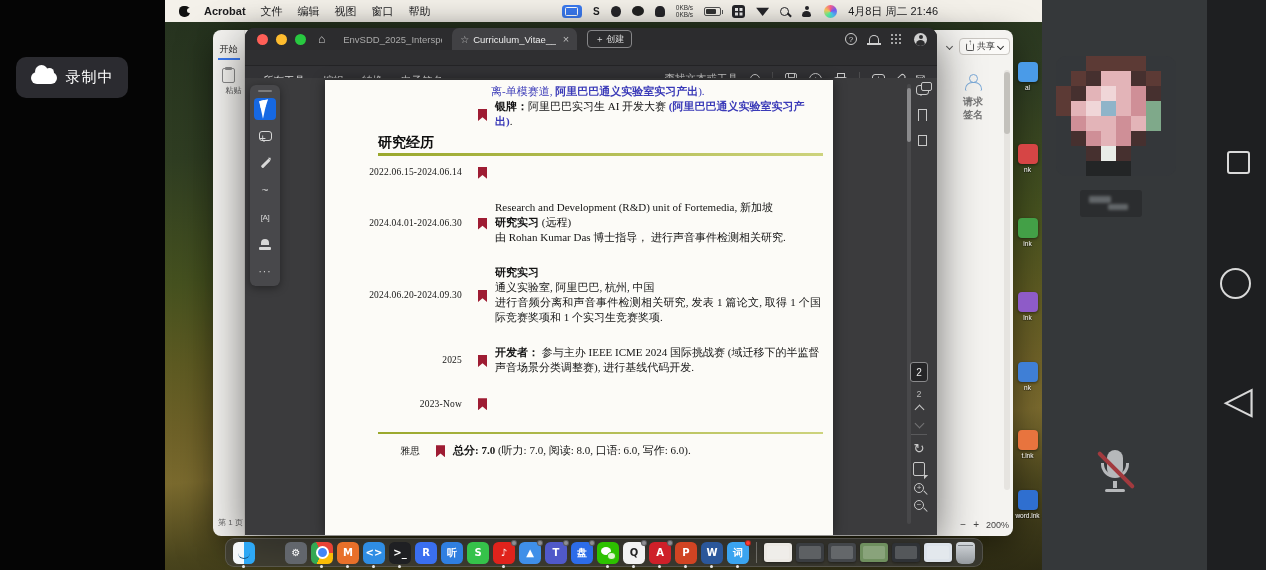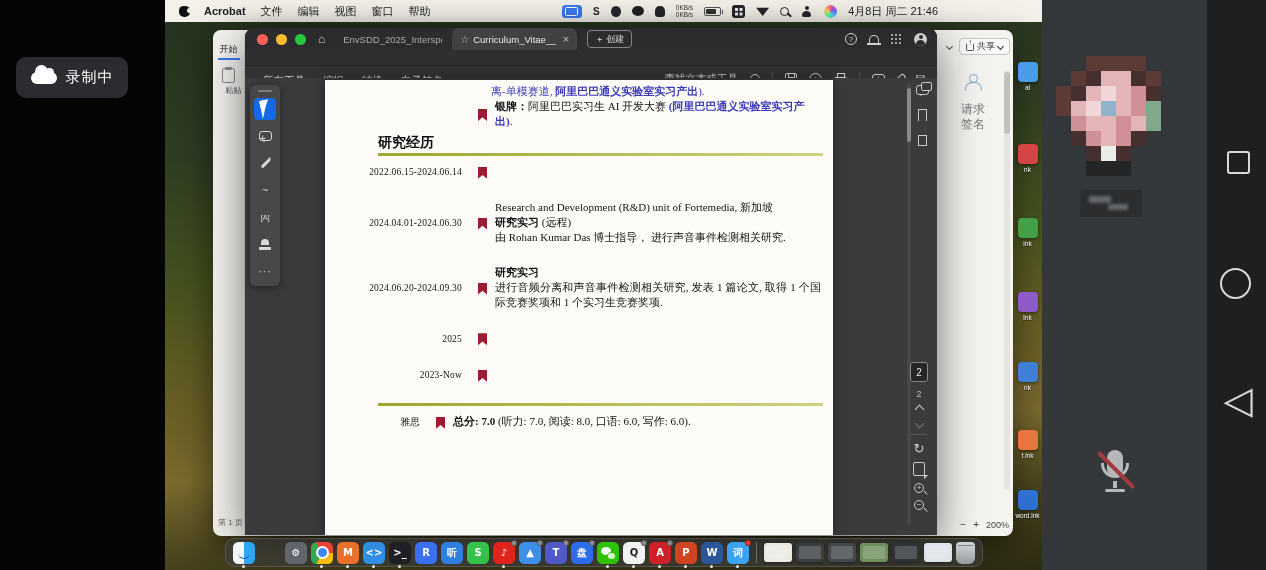--- a/index.html
+++ b/index.html
@@ -61,21 +61,21 @@
   .bgw-chv{position:absolute;left:10px;top:14px;color:#555;}
   .share-btn{position:absolute;left:22px;top:8px;height:17px;border:1px solid #c9c6c1;border-radius:4px;
              display:flex;align-items:center;gap:3px;padding:0 6px;font-size:9px;color:#333;background:#fbfaf8;}
   .shr-ic{position:relative;width:8px;height:8px;border:1.1px solid #555;border-radius:2px;border-top-color:transparent;}
   .shr-ic::after{content:"↑";position:absolute;top:-5px;left:1px;font-size:8px;color:#555;line-height:1;}
   .chv{display:inline-block;width:5px;height:5px;border-left:1.4px solid currentColor;border-bottom:1.4px solid currentColor;transform:rotate(-45deg);}
   .signreq{position:absolute;left:14px;top:44px;width:44px;text-align:center;}
   .sign-ic{position:relative;width:20px;height:18px;margin:0 auto;}
   .sign-ic::before{content:"";position:absolute;left:6px;top:0;width:7px;height:7px;border-radius:50%;border:1.5px solid #7aa9d8;}
   .sign-ic::after{content:"";position:absolute;left:2px;top:8px;width:15px;height:8px;border-radius:8px 8px 2px 2px;border:1.5px solid #7aa9d8;border-bottom:none;}
-  .sign-t{font-size:12px;color:#777;line-height:1.25;margin-top:10px;}
+  .sign-t{font-size:10px;color:#777;line-height:1.25;margin-top:4px;font-weight:bold;}
   .bgw-sb{position:absolute;right:3px;top:40px;width:6px;height:420px;background:#e6e4e0;border-radius:3px;}
   .bgw-sbt{position:absolute;top:2px;left:0;width:6px;height:62px;background:#c3c1bc;border-radius:3px;}
   .bgw-zoom{position:absolute;right:4px;bottom:6px;display:flex;align-items:center;gap:7px;font-size:10px;color:#444;}
   .zm-val{font-size:9px;}
   
   .win{position:absolute;left:80px;top:6px;width:692px;height:507px;background:#2f2f31;border-radius:9px 9px 0 0;
        box-shadow:0 12px 44px rgba(0,0,0,.55);overflow:hidden;}
   .tbar{position:relative;height:22px;background:#2c2c2e;display:flex;align-items:center;}
   .tl{width:11px;height:11px;border-radius:50%;margin-left:8px;}
   .tl.c{background:#ff5f57;margin-left:12px;} .tl.m{background:#febc2e;} .tl.z{background:#28c840;}
@@ -354,26 +354,30 @@
                     <div>Research and Development (R&amp;D) unit of Fortemedia, 新加坡</div>
                     <div><b>研究实习</b><span> (远程)</span></div>
                     <div class="just">由 Rohan Kumar Das 博士指导， 进行声音事件检测相关研究.</div>
                   </div>
                 </div>
                 <div class="cvrow">
                   <span class="cvdate">2024.06.20-2024.09.30</span>
                   <span class="bm"></span>
                   <div class="cvbody">
                     <div><b>研究实习</b></div>
+                    <div>通义实验室, 阿里巴巴, 杭州, 中国</div>
                     <div class="just">进行音频分离和声音事件检测相关研究, 发表 1 篇论文, 取得 1 个国际竞赛奖项和 1 个实习生竞赛奖项.</div>
                   </div>
                 </div>
                 <div class="cvrow">
                   <span class="cvdate">2025</span>
                   <span class="bm"></span>
+                  <div class="cvbody">
+                    <div><b>开发者：</b><span> 参与主办 IEEE ICME 2024 国际挑战赛 (域迁移下的半监督声音场景分类调整赛), 进行基线代码开发.</span></div>
+                  </div>
                 </div>
                 <div class="cvrow">
                   <span class="cvdate">2023-Now</span>
                   <span class="bm"></span>
                 </div>
                 <div class="sec-rule"></div>
                 <div class="cvrow lang">
                   <span class="cvdate">雅思</span>
                   <span class="bm"></span>
                   <div class="cvbody">

